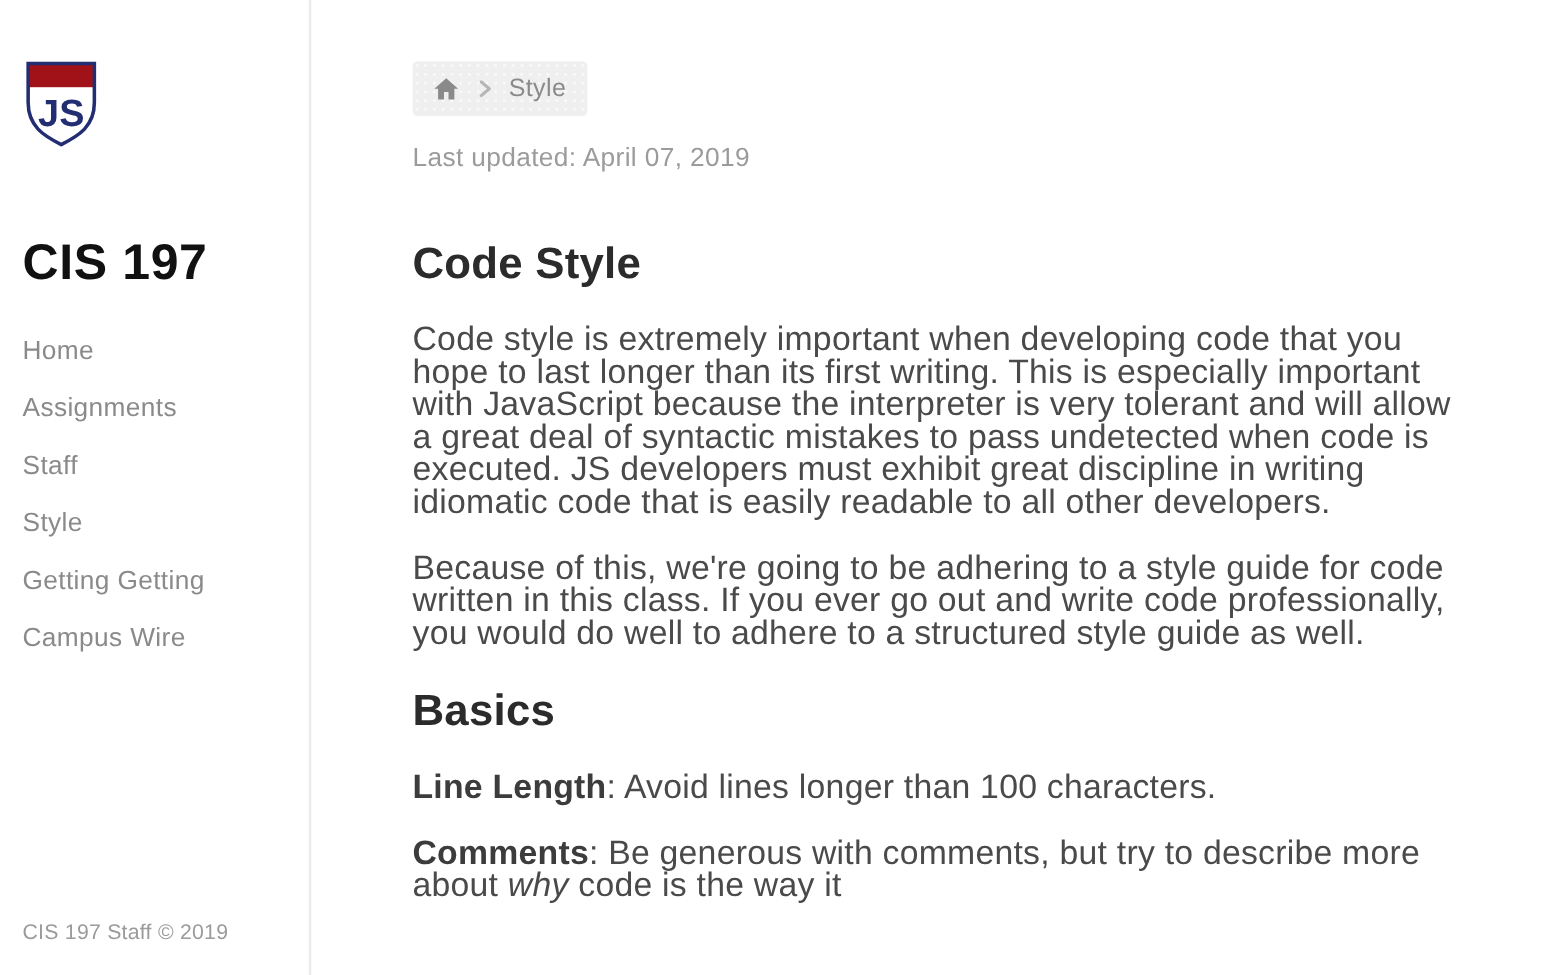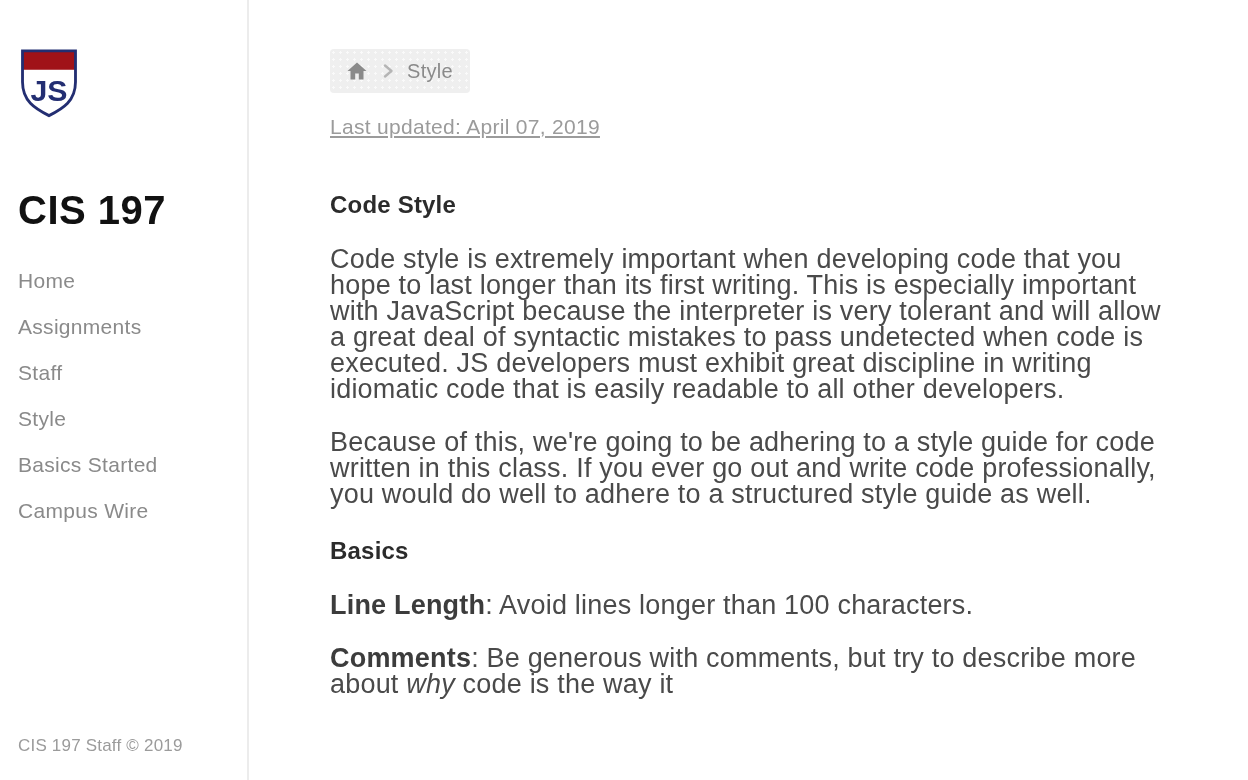--- a/index.html
+++ b/index.html
@@ -85,25 +85,24 @@
     font-size: 45px;
     font-weight: bold;
     letter-spacing: 0.3px;
     color: #2b2b2b;
   }
   .last-updated {
     margin-top: 22px;
     font-size: 21px;
     color: #9b9b9b;
     letter-spacing: 0.3px;
-    text-decoration: underline;
   }
   h2.section-heading {
     margin-top: 52px;
-    font-size: 24px;
+    font-size: 35px;
     font-weight: bold;
     color: #2b2b2b;
     letter-spacing: 0.2px;
   }
   h2.section-heading.basics { margin-top: 30px; }
   .main p {
     margin-top: 27px;
     font-size: 27px;
     line-height: 26px;
     letter-spacing: 0.2px;
@@ -129,21 +128,21 @@
     <text x="31" y="56" text-anchor="middle" font-family="Liberation Sans, sans-serif" font-size="32" font-weight="bold" fill="#232e72">JS</text>
   </svg>
 
   <div class="course-title">CIS 197</div>
 
   <nav class="side-nav">
     <a href="#">Home</a>
     <a href="#">Assignments</a>
     <a href="#">Staff</a>
     <a href="#">Style</a>
-    <a href="#">Basics Started</a>
+    <a href="#">Getting Getting</a>
     <a href="#">Campus Wire</a>
   </nav>
 
   <div class="sidebar-footer">CIS 197 Staff © 2019</div>
 </aside>
 
 <main class="main">
 
   <div class="breadcrumb">
     <svg class="home-ic" viewBox="0 0 20 18">

